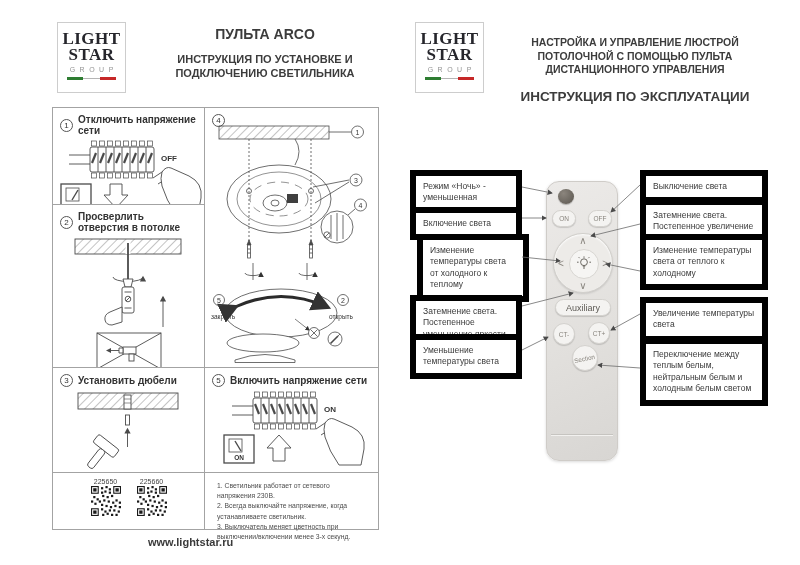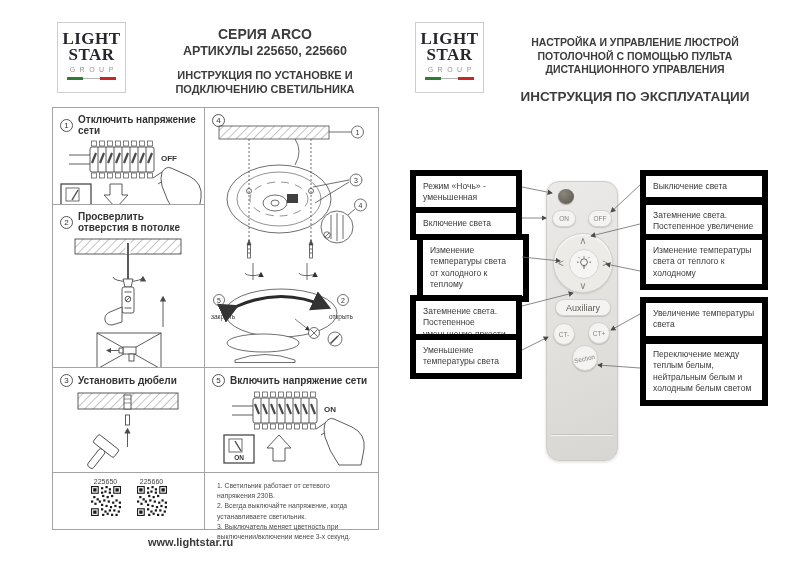--- a/index.html
+++ b/index.html
@@ -84,22 +84,21 @@
   <div class="l1">LIGHT</div>
   <div class="l1">STAR</div>
   <div class="l3">GROUP</div>
   <div class="flag">
       <span class="fg"></span>
       <span class="fw"></span>
       <span class="fr"></span>
     </div>
 </div>
 <div class="hdr-left">
-  <div class="series">СЕРИЯ ARCO</div>
-  <div class="articles">АРТИКУЛЫ 225650, 225660</div>
+  <div class="series">ПУЛЬТА ARCO</div>
   <div class="title">ИНСТРУКЦИЯ ПО УСТАНОВКЕ И ПОДКЛЮЧЕНИЮ СВЕТИЛЬНИКА</div>
 </div>
 
 <div class="logo" style="left:415px; top:22px;">
   <div class="l1">LIGHT</div>
   <div class="l1">STAR</div>
   <div class="l3">GROUP</div>
   <div class="flag">
       <span class="fg"></span>
       <span class="fw"></span>

